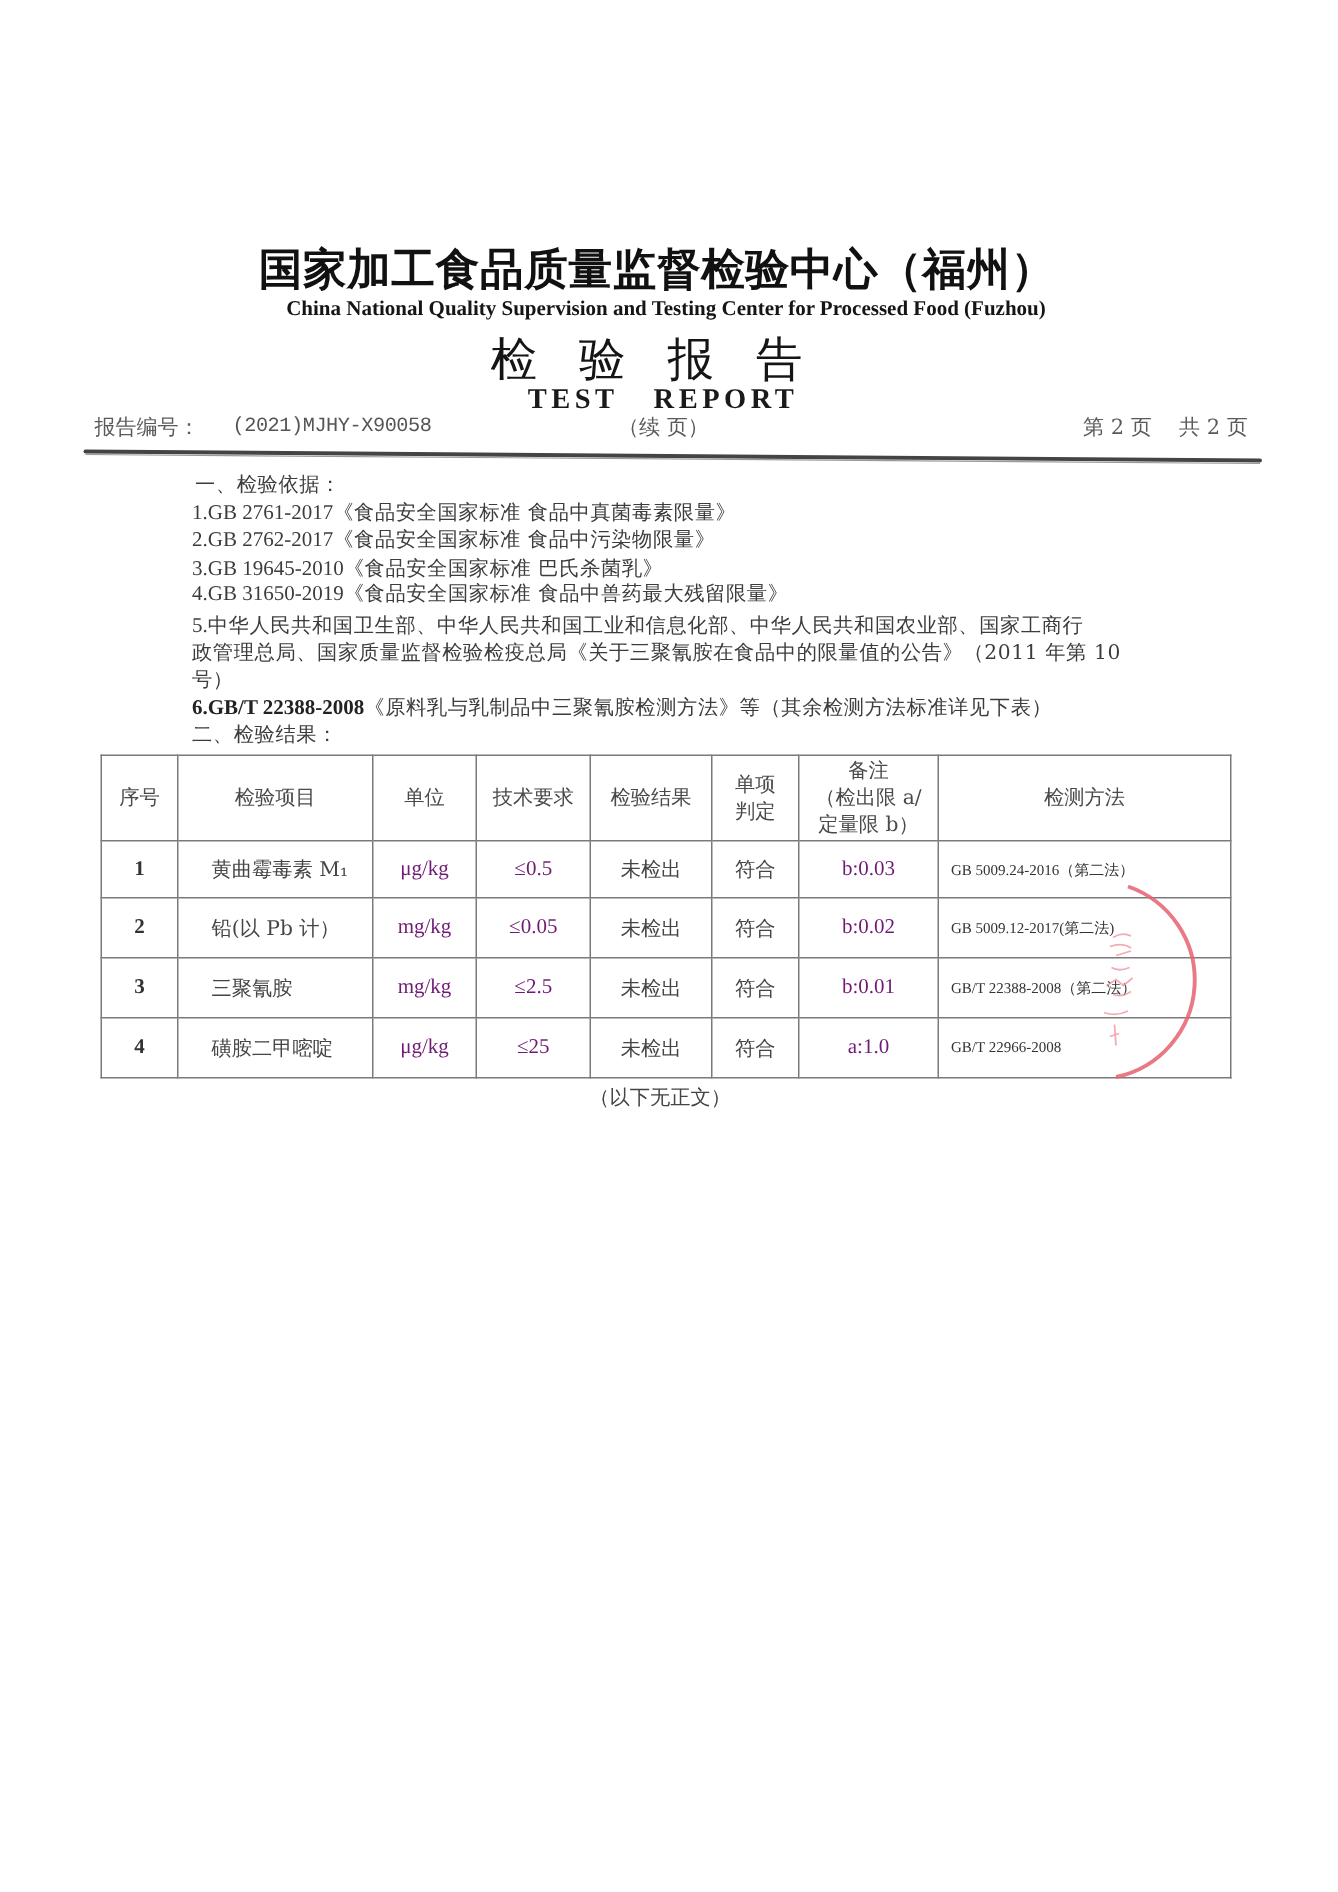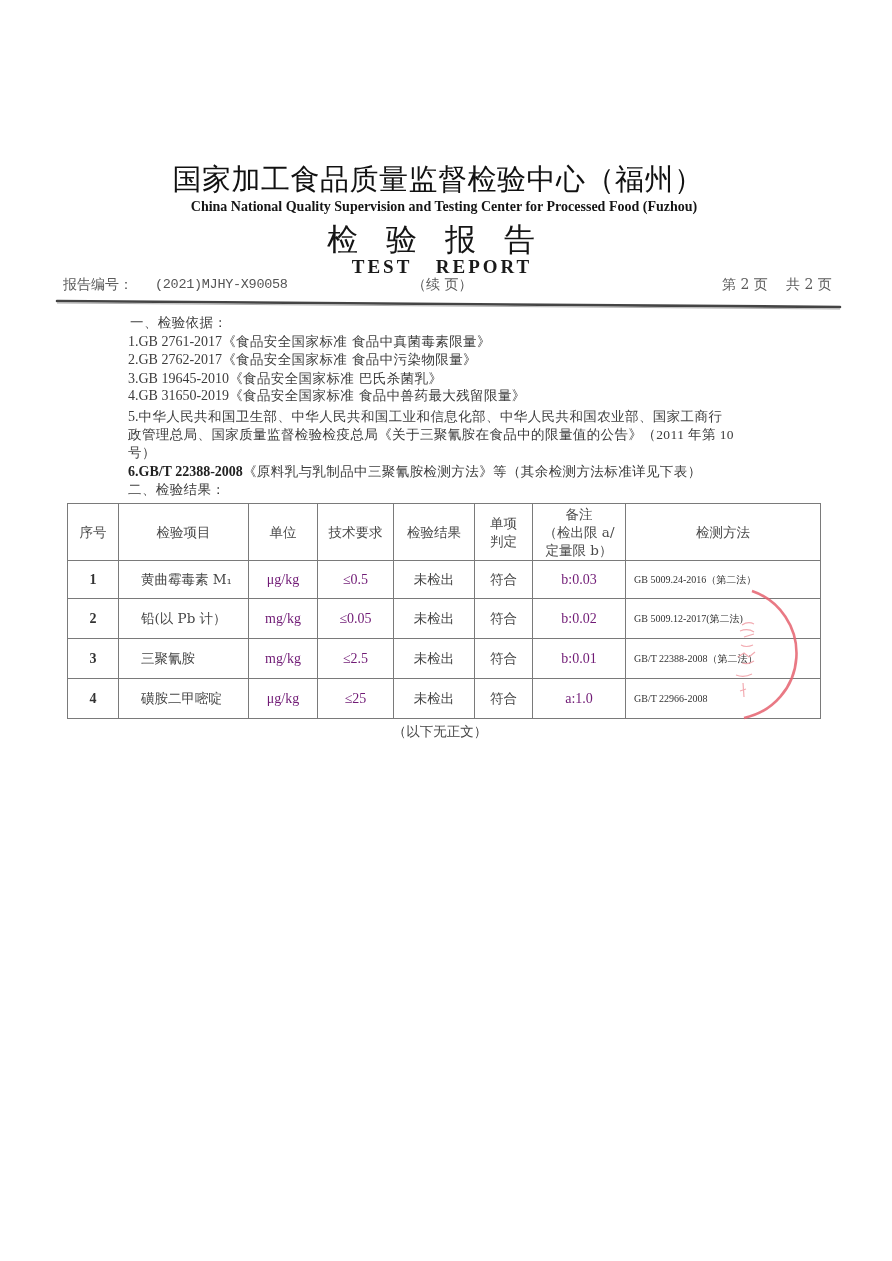--- a/index.html
+++ b/index.html
@@ -5,21 +5,21 @@
   html, body { margin: 0; padding: 0; }
   body {
     width: 892px; height: 1261px; position: relative; overflow: hidden;
     background: #ffffff;
     font-family: "DejaVu Serif", "Liberation Serif", serif;
     color: #3a3a3a;
   }
   .abs { position: absolute; white-space: nowrap; }
   .title-cn {
     left: 118px; width: 640px; top: 160px; text-align: center;
-    font-size: 29px; font-weight: normal; color: #111; letter-spacing: 0.5px;
+    font-size: 29px; font-weight: bold; color: #111; letter-spacing: 0.5px;
     font-family: "DejaVu Serif", serif;
   }
   .title-en {
     left: 124px; width: 640px; top: 199px; text-align: center;
     font-family: "Liberation Serif", serif; font-weight: bold; font-size: 14px; color: #151515;
   }
   .doc-title-cn {
     left: 231px; width: 400px; top: 219px; text-align: center;
     font-size: 31px; color: #151515; letter-spacing: 28px; padding-left: 28px; box-sizing: border-box;
     font-family: "DejaVu Serif", serif;
@@ -83,21 +83,21 @@
 </div>
 <div class="abs body-line" style="top:370px;">
   <span class="latin">3.GB 19645-2010</span><span>《食品安全国家标准 巴氏杀菌乳》</span>
 </div>
 <div class="abs body-line" style="top:387px;">
   <span class="latin">4.GB 31650-2019</span><span>《食品安全国家标准 食品中兽药最大残留限量》</span>
 </div>
 <div class="abs body-line" style="top:408px;">
   <span class="latin">5.</span><span>中华人民共和国卫生部、中华人民共和国工业和信息化部、中华人民共和国农业部、国家工商行</span>
 </div>
-<div class="abs body-line" style="top:426px;font-family:Liberation Serif, serif;">
+<div class="abs body-line" style="top:426px;">
   <span>政管理总局、国家质量监督检验检疫总局《关于三聚氰胺在食品中的限量值的公告》（2011 年第 10</span>
 </div>
 <div class="abs body-line" style="top:444px;">
   <span>号）</span>
 </div>
 <div class="abs body-line" style="top:463px;">
   <b class="latin">6.GB/T 22388-2008</b><span>《原料乳与乳制品中三聚氰胺检测方法》等（其余检测方法标准详见下表）</span>
 </div>
 
 <div class="abs body-line" style="top:481px;">二、检验结果：</div>

